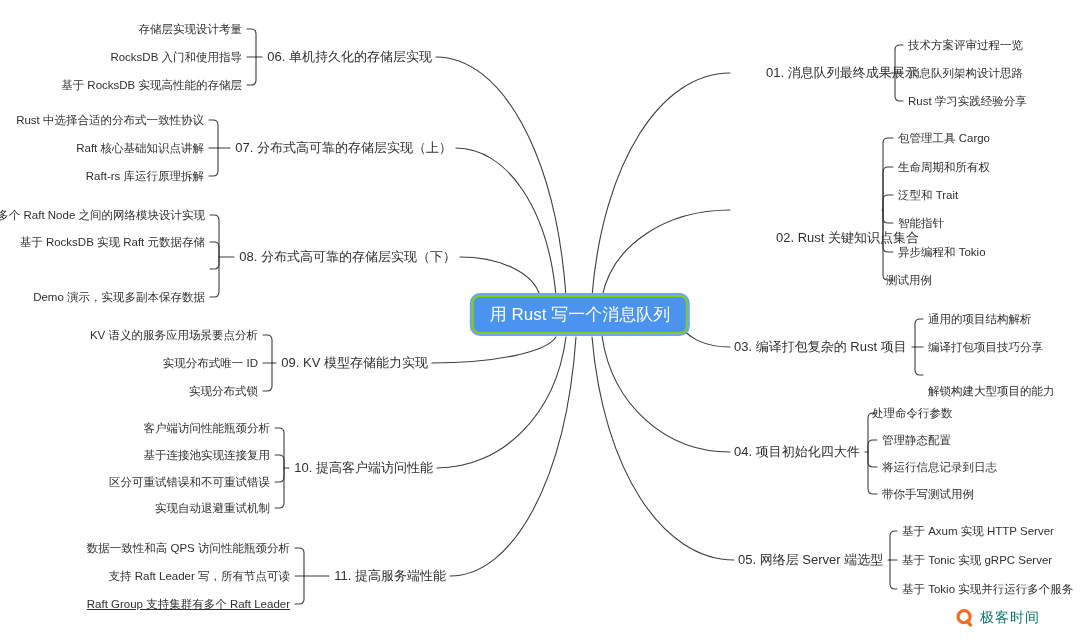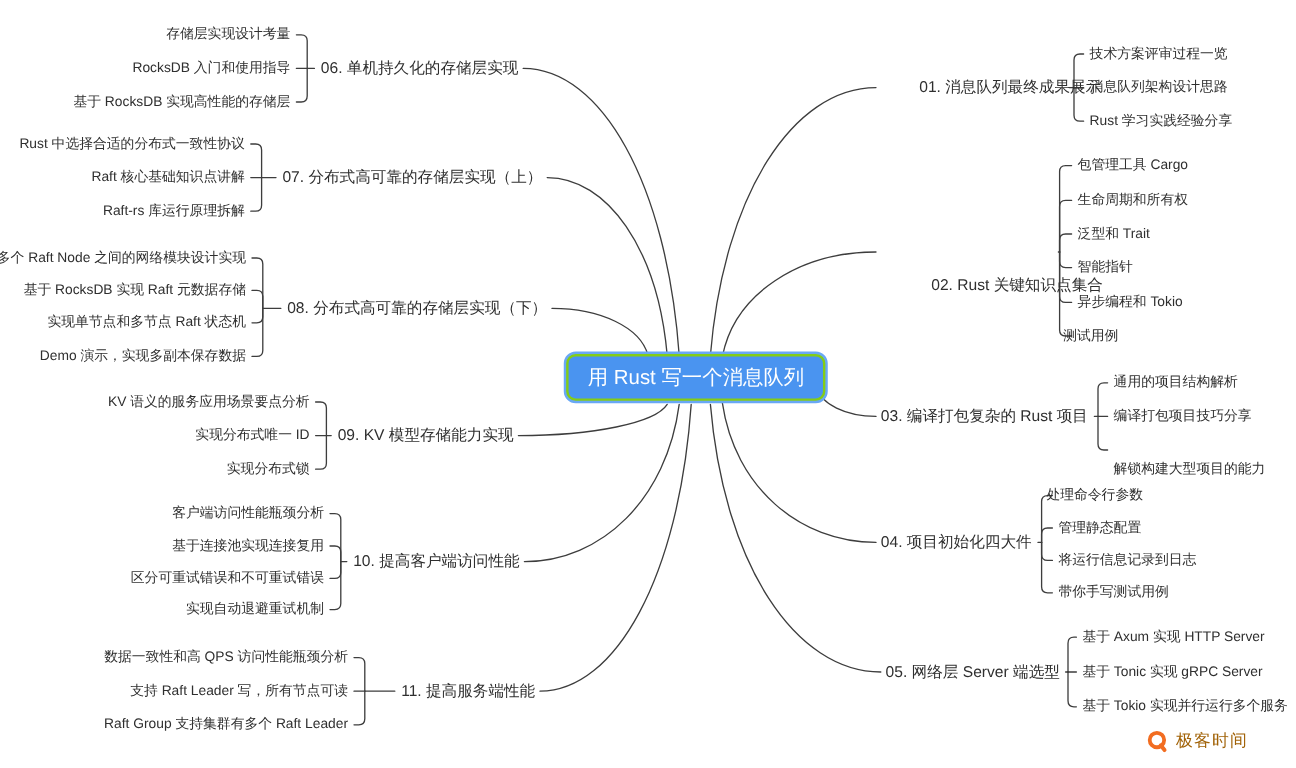--- a/index.html
+++ b/index.html
@@ -27,21 +27,21 @@
     border-radius:10px;padding:2px;z-index:2;
   }
   .center-inner{
     background:var(--accent);color:#ffffff;border-radius:6px;
     padding:6px 16px;font-size:17px;white-space:nowrap;
   }
   .watermark{
     position:absolute;right:40px;bottom:13px;display:flex;align-items:center;gap:6px;
   }
   .watermark .wm-icon{color:var(--brand);display:flex;align-items:center;}
-  .watermark .wm-text{font-size:14px;color:#a16207;letter-spacing:1px;}
+  .watermark .wm-text{font-size:14px;color:#0f766e;letter-spacing:1px;}
 </style>
 </head>
 <body>
 
 <div id="map">
   <svg id="connectors" width="1080" height="640" viewBox="0 0 1080 640">
       <path d="M 592 296 C 603.04 162.20000000000002, 661 73, 730 73" fill="none" stroke-width="1.1" stroke-linecap="round" style="stroke: var(--line);"></path>
       <path d="M 891 73 L 895 73" fill="none" stroke-width="1.1" stroke-linecap="round" style="stroke: var(--line);"></path>
       <path d="M 895 73 L 895 50 Q 895 45 900 45 L 903 45" fill="none" stroke-width="1.1" stroke-linecap="round" style="stroke: var(--line);"></path>
       <path d="M 895 73 L 903 73" fill="none" stroke-width="1.1" stroke-linecap="round" style="stroke: var(--line);"></path>
@@ -145,28 +145,27 @@
     <div class="child" style="top: 20px; right: 838px;">存储层实现设计考量</div>
     <div class="child" style="top: 48px; right: 838px;">RocksDB 入门和使用指导</div>
     <div class="child" style="top: 76px; right: 838px;">基于 RocksDB 实现高性能的存储层</div>
     <div class="branch" style="top: 138px; right: 628px;">07. 分布式高可靠的存储层实现（上）</div>
     <div class="child" style="top: 111px; right: 876px;">Rust 中选择合适的分布式一致性协议</div>
     <div class="child" style="top: 139px; right: 876px;">Raft 核心基础知识点讲解</div>
     <div class="child" style="top: 167px; right: 876px; padding-left: 44px;">Raft-rs 库运行原理拆解</div>
     <div class="branch" style="top: 247px; right: 624px;">08. 分布式高可靠的存储层实现（下）</div>
     <div class="child" style="top: 206px; right: 875px;">多个 Raft Node 之间的网络模块设计实现</div>
     <div class="child" style="top: 233px; right: 875px;">基于 RocksDB 实现 Raft 元数据存储</div>
-    <div class="child" style="top: 260px; right: 875px;">实现单节点和多节点 Raft 状态机</div>
     <div class="child" style="top: 288px; right: 875px;">Demo 演示，实现多副本保存数据</div>
     <div class="branch" style="top: 353px; right: 652px;">09. KV 模型存储能力实现</div>
     <div class="child" style="top: 326px; right: 822px;">KV 语义的服务应用场景要点分析</div>
     <div class="child" style="top: 354px; right: 822px;">实现分布式唯一 ID</div>
     <div class="child" style="top: 382px; right: 822px;">实现分布式锁</div>
     <div class="branch" style="top: 458px; right: 647px;">10. 提高客户端访问性能</div>
     <div class="child" style="top: 419px; right: 810px;">客户端访问性能瓶颈分析</div>
     <div class="child" style="top: 446px; right: 810px;">基于连接池实现连接复用</div>
     <div class="child" style="top: 473px; right: 810px;">区分可重试错误和不可重试错误</div>
     <div class="child" style="top: 499px; right: 810px;">实现自动退避重试机制</div>
     <div class="branch" style="top: 566px; right: 634px;">11. 提高服务端性能</div>
     <div class="child" style="top: 539px; right: 790px;">数据一致性和高 QPS 访问性能瓶颈分析</div>
     <div class="child" style="top: 567px; right: 790px;">支持 Raft Leader 写，所有节点可读</div>
-    <div class="child" style="top: 595px; right: 790px;">Raft Group 支持集群有多个 Raft Leader</div>
+    <div class="child" style="top: 595px; right: 790px; text-decoration: underline;">Raft Group 支持集群有多个 Raft Leader</div>
   </div>
 
 </body></html>

